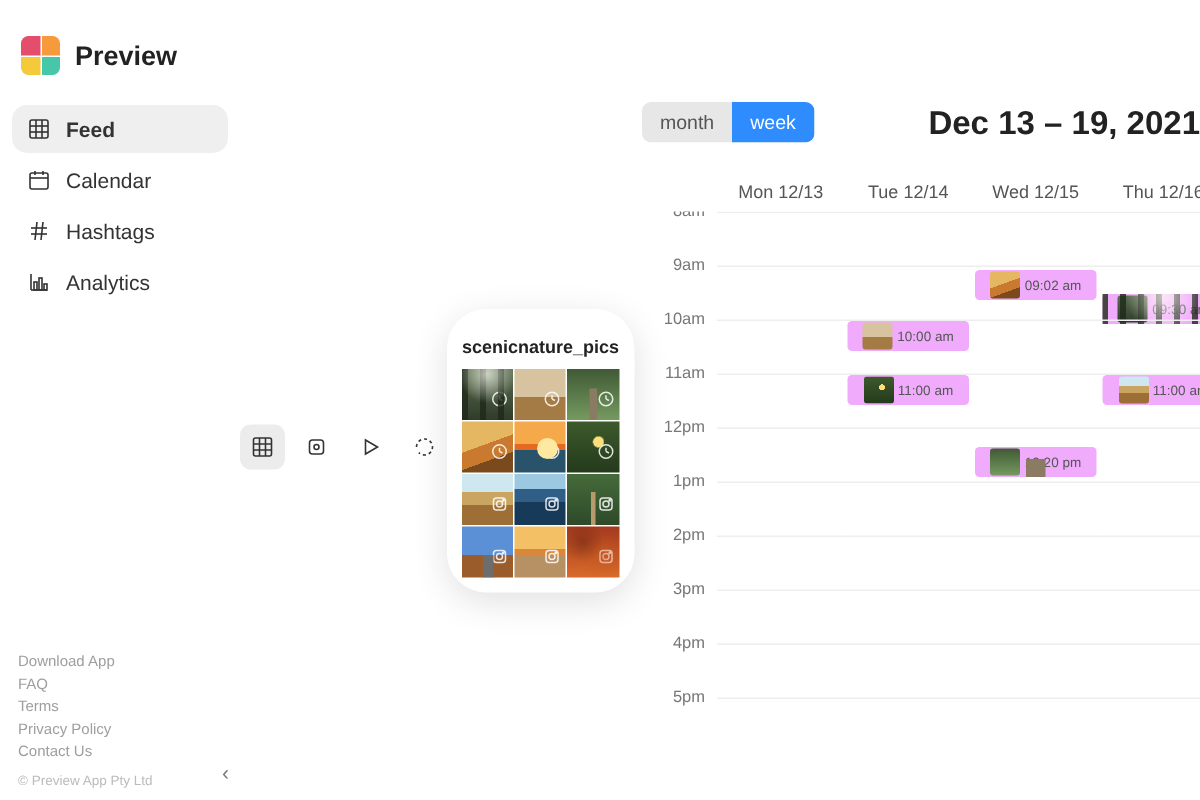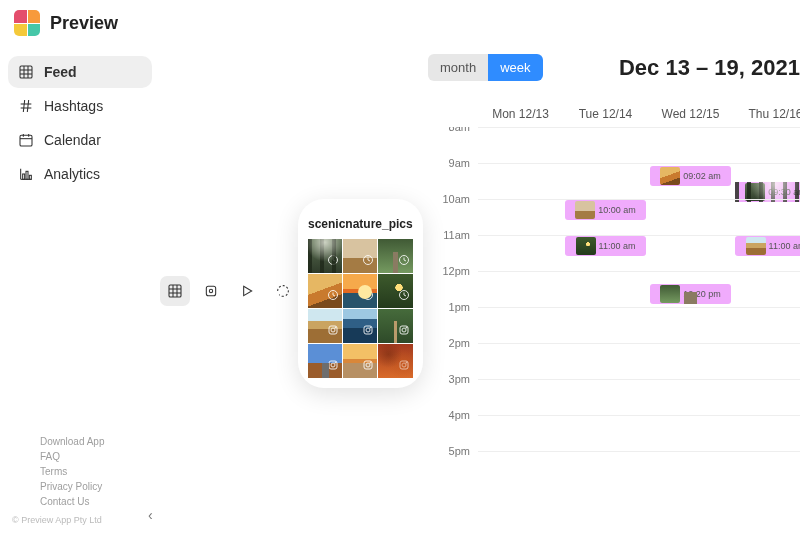--- a/index.html
+++ b/index.html
@@ -1,30 +1,30 @@
 <!DOCTYPE html>
 <html><head>
 <meta charset="utf-8">
 <style>
 * { box-sizing: border-box; margin: 0; padding: 0; }
 body { font-family: -apple-system, BlinkMacSystemFont, "Segoe UI", Helvetica, Arial, sans-serif; background: #fff; color: #222; overflow: hidden; width: 800px; height: 533px; }
 .app { display: flex; flex-direction: column; width: 800px; height: 533px; }
-.topbar { display: flex; align-items: center; padding: 10px 14px 8px; gap: 10px; }
+.topbar { display: flex; align-items: center; padding: 24px 14px 8px; gap: 10px; }
 .logo { width: 26px; height: 26px; display: grid; grid-template-columns: 1fr 1fr; grid-template-rows: 1fr 1fr; gap: 1px; border-radius: 5px; overflow: hidden; }
 .logo span:nth-child(1){background:#e44d6c} .logo span:nth-child(2){background:#f79a3b} .logo span:nth-child(3){background:#f4c93a} .logo span:nth-child(4){background:#46c7a8}
 .app-title { font-weight: 700; font-size: 18px; }
 .main { flex: 1; display: flex; min-height: 0; }
 .sidebar { width: 160px; padding: 12px 8px 8px 8px; display: flex; flex-direction: column; }
 .nav { display: flex; flex-direction: column; gap: 2px; }
 .nav-item { display: flex; align-items: center; gap: 10px; padding: 8px 10px; border-radius: 10px; font-size: 14px; color: #333; cursor: pointer; }
 .nav-item.active { background: #efefef; font-weight: 700; }
 .nav-icon { width: 16px; height: 16px; display: inline-flex; align-items: center; justify-content: center; }
 .nav-icon svg { stroke: #333; fill: none; stroke-width: 1.6; }
 .footer-links { margin-top: auto; font-size: 10px; color: #9e9e9e; line-height: 1.5; padding: 0 4px 6px; }
-.footer-links div { cursor: pointer; margin-left: 28px; }
+.footer-links div { cursor: pointer; }
 .copyright { font-size: 9px; color: #bbb; padding: 0 4px; }
 .sidebar-collapse { position: absolute; left: 148px; bottom: 10px; font-size: 14px; color: #777; cursor: pointer; }
 .content { flex: 1; display: flex; min-width: 0; padding-top: 10px; }
 .feedcol { width: 250px; display: flex; flex-direction: row; align-items: center; }
 .tool-row { display: flex; gap: 6px; align-items: center; margin: 4px 0 10px; }
 .tool-btn { width: 30px; height: 30px; border-radius: 7px; display: flex; align-items: center; justify-content: center; cursor: pointer; }
 .tool-btn.active { background: #ececec; }
 .tool-btn svg { stroke: #333; fill: none; stroke-width: 1.6; }
 .phone { width: 220px; background: #fff; border-radius: 26px; box-shadow: 0 6px 24px rgba(0,0,0,0.12); padding: 18px 10px 10px; }
 .profile-name { text-align: center; font-size: 12px; font-weight: 600; margin-bottom: 8px; }
@@ -90,38 +90,38 @@
                 <line x1="3" y1="15" x2="21" y2="15"></line>
                 <line x1="9" y1="3" x2="9" y2="21"></line>
                 <line x1="15" y1="3" x2="15" y2="21"></line>
               </svg>
             </span>
             <span>Feed</span>
           </div>
           <div class="nav-item">
             <span class="nav-icon">
               <svg viewBox="0 0 24 24" width="16" height="16">
+                <rect x="3" y="5" width="18" height="16" rx="2"></rect>
+                <line x1="3" y1="10" x2="21" y2="10"></line>
+                <line x1="8" y1="3" x2="8" y2="7"></line>
+                <line x1="16" y1="3" x2="16" y2="7"></line>
+              </svg>
+            </span>
+            <span>Calendar</span>
+          </div>
+          <div class="nav-item">
+            <span class="nav-icon">
+              <svg viewBox="0 0 24 24" width="16" height="16">
                 <line x1="4" y1="9" x2="20" y2="9"></line>
                 <line x1="4" y1="15" x2="20" y2="15"></line>
                 <line x1="10" y1="3" x2="8" y2="21"></line>
                 <line x1="16" y1="3" x2="14" y2="21"></line>
               </svg>
             </span>
             <span>Hashtags</span>
-          </div>
-          <div class="nav-item">
-            <span class="nav-icon">
-              <svg viewBox="0 0 24 24" width="16" height="16">
-                <rect x="3" y="5" width="18" height="16" rx="2"></rect>
-                <line x1="3" y1="10" x2="21" y2="10"></line>
-                <line x1="8" y1="3" x2="8" y2="7"></line>
-                <line x1="16" y1="3" x2="16" y2="7"></line>
-              </svg>
-            </span>
-            <span>Calendar</span>
           </div>
           <div class="nav-item">
             <span class="nav-icon">
               <svg viewBox="0 0 24 24" width="16" height="16">
                 <line x1="4" y1="20" x2="4" y2="4"></line>
                 <line x1="4" y1="20" x2="20" y2="20"></line>
                 <rect x="7" y="12" width="3" height="8"></rect>
                 <rect x="12" y="8" width="3" height="12"></rect>
                 <rect x="17" y="14" width="3" height="6"></rect>
               </svg>

